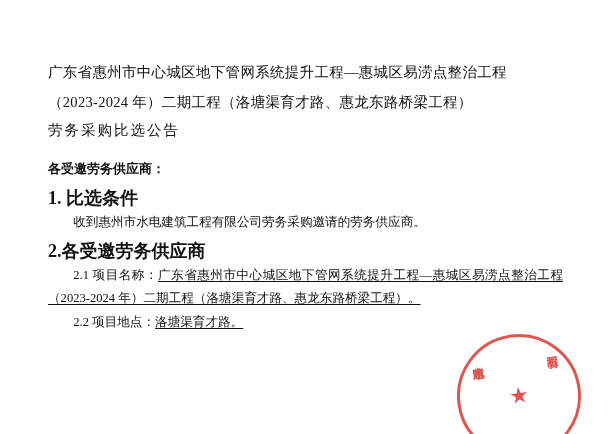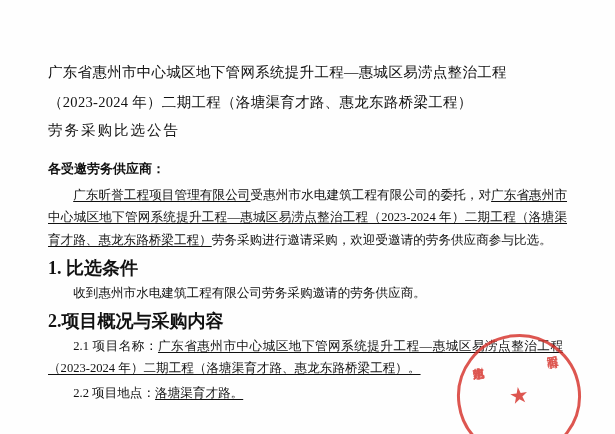--- a/index.html
+++ b/index.html
@@ -115,26 +115,25 @@
   <div class="title-block">
     <span class="title-line">广东省惠州市中心城区地下管网系统提升工程—惠城区易涝点整治工程</span>
     <span class="title-line sub">（2023-2024 年）二期工程（洛塘渠育才路、惠龙东路桥梁工程）</span>
     <span class="title-line third">劳务采购比选公告</span>
   </div>
 
   <div class="body-block">
 
     <div class="salutation">各受邀劳务供应商：</div>
 
-    <p class="para"><span class="u">广东昕誉工程项目管理有限公司</span><span>受惠州市水电建筑工程有限公司的委托，对</span><span class="u">广东省惠州市中心城区地下管网系统提升工程—惠城区易涝点整治工程（2023-2024 年）二期工程（洛塘渠育才路、惠龙东路桥梁工程）</span><span>劳务采购进行邀请采购，欢迎受邀请的劳务供应商参与比选。</span></p>
 
     <div class="section-head"><span class="num">1.</span> <span>比选条件</span></div>
     <p class="sub-item">收到惠州市水电建筑工程有限公司劳务采购邀请的劳务供应商。</p>
 
-    <div class="section-head"><span class="num">2.</span><span>项目概况与采购内容</span></div>
+    <div class="section-head"><span class="num">2.</span><span>各受邀劳务供应商</span></div>
 
     <p class="sub-item"><span>2.1 项目名称：</span><span class="u">广东省惠州市中心城区地下管网系统提升工程—惠城区易涝点整治工程（2023-2024 年）二期工程（洛塘渠育才路、惠龙东路桥梁工程）。</span></p>
 
     <p class="sub-item"><span>2.2 项目地点：</span><span class="u">洛塘渠育才路。</span></p>
 
   </div>
 
   <div class="seal">
     <span class="t2">惠州市水电建筑</span>
     <span class="t3">工程有限公司</span>

